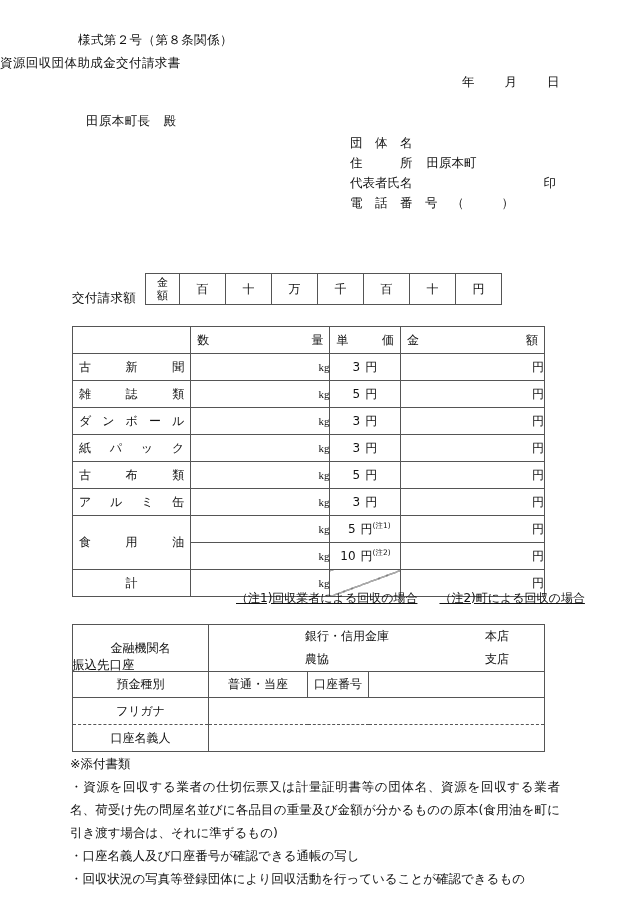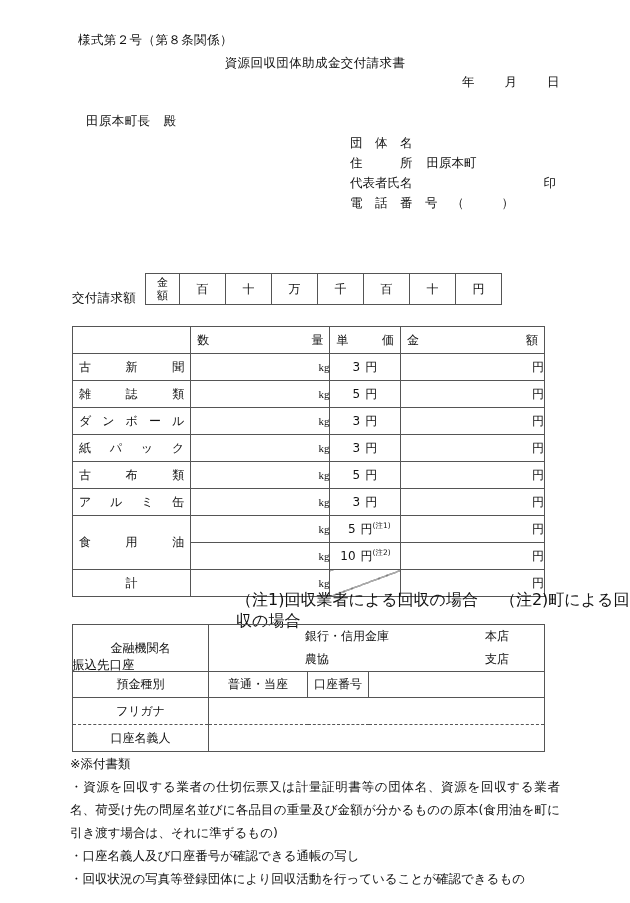--- a/index.html
+++ b/index.html
@@ -15,21 +15,21 @@
 
   
   .abs { position:absolute; }
   .jp  { font-family:"DejaVu Sans","Liberation Sans",sans-serif; }
   
   .spread { display:flex; justify-content:space-between; width:100%; }
   .spread.pad { padding:0 6px; box-sizing:border-box; }
 
   
   #form-no   { left:78px;  top:32px;  font-size:12.5px; letter-spacing:.4px; }
-  #doc-title { left:0;     top:55px;  width:630px; text-align:center; font-size:12.5px; letter-spacing:.4px; }
+  #doc-title { left:0;     top:55px;  width:630px; text-align:left; font-size:12.5px; letter-spacing:.4px; }
   #date-line { left:462px; top:74px;  font-size:12.5px; }
   #date-line span { margin-right:26px; }
   #date-line span:last-child { margin-right:0; }
   #addressee { left:86px;  top:113px;  font-size:12.5px; letter-spacing:.4px; }
 
   
   #applicant { left:350px; top:133px; font-size:12.5px; line-height:20px; width:230px; }
   .app-row { position:relative; height:20px; }
   .app-label { display:inline-block; }
   .app-val   { margin-left:10px; }
@@ -63,21 +63,21 @@
   td.oil-name { vertical-align:middle; }
   td.diag {
     position:relative;
     background-image:linear-gradient(to bottom right,
       transparent calc(50% - 0.5px), #555 calc(50% - 0.5px),
       #555 calc(50% + 0.5px), transparent calc(50% + 0.5px));
   }
   .sum-label { text-align:center; }
 
   
-  #table-note { left:236px; top:590px; font-size:16px; }
+  #table-note { left:236px; top:590px; font-size:12px;text-decoration:underline; }
   #table-note .n2 { margin-left:22px; }
 
   
   #bank-caption { left:72px; top:612px; font-size:12.5px;margin-top:45px; }
   #bank-table { left:72px; top:624px; border-collapse:collapse; width:473px;padding-left:44px; }
   #bank-table td { border:1px solid #555; font-size:12px; padding:0; }
   #bank-table td.b-label { width:135px; text-align:center; }
   #bank-table td.b-kind  { width:98px;  text-align:center; height:25px; }
   #bank-table td.b-nolbl { width:60px;  text-align:center; }
   .bank-inst { height:46px; position:relative; }

